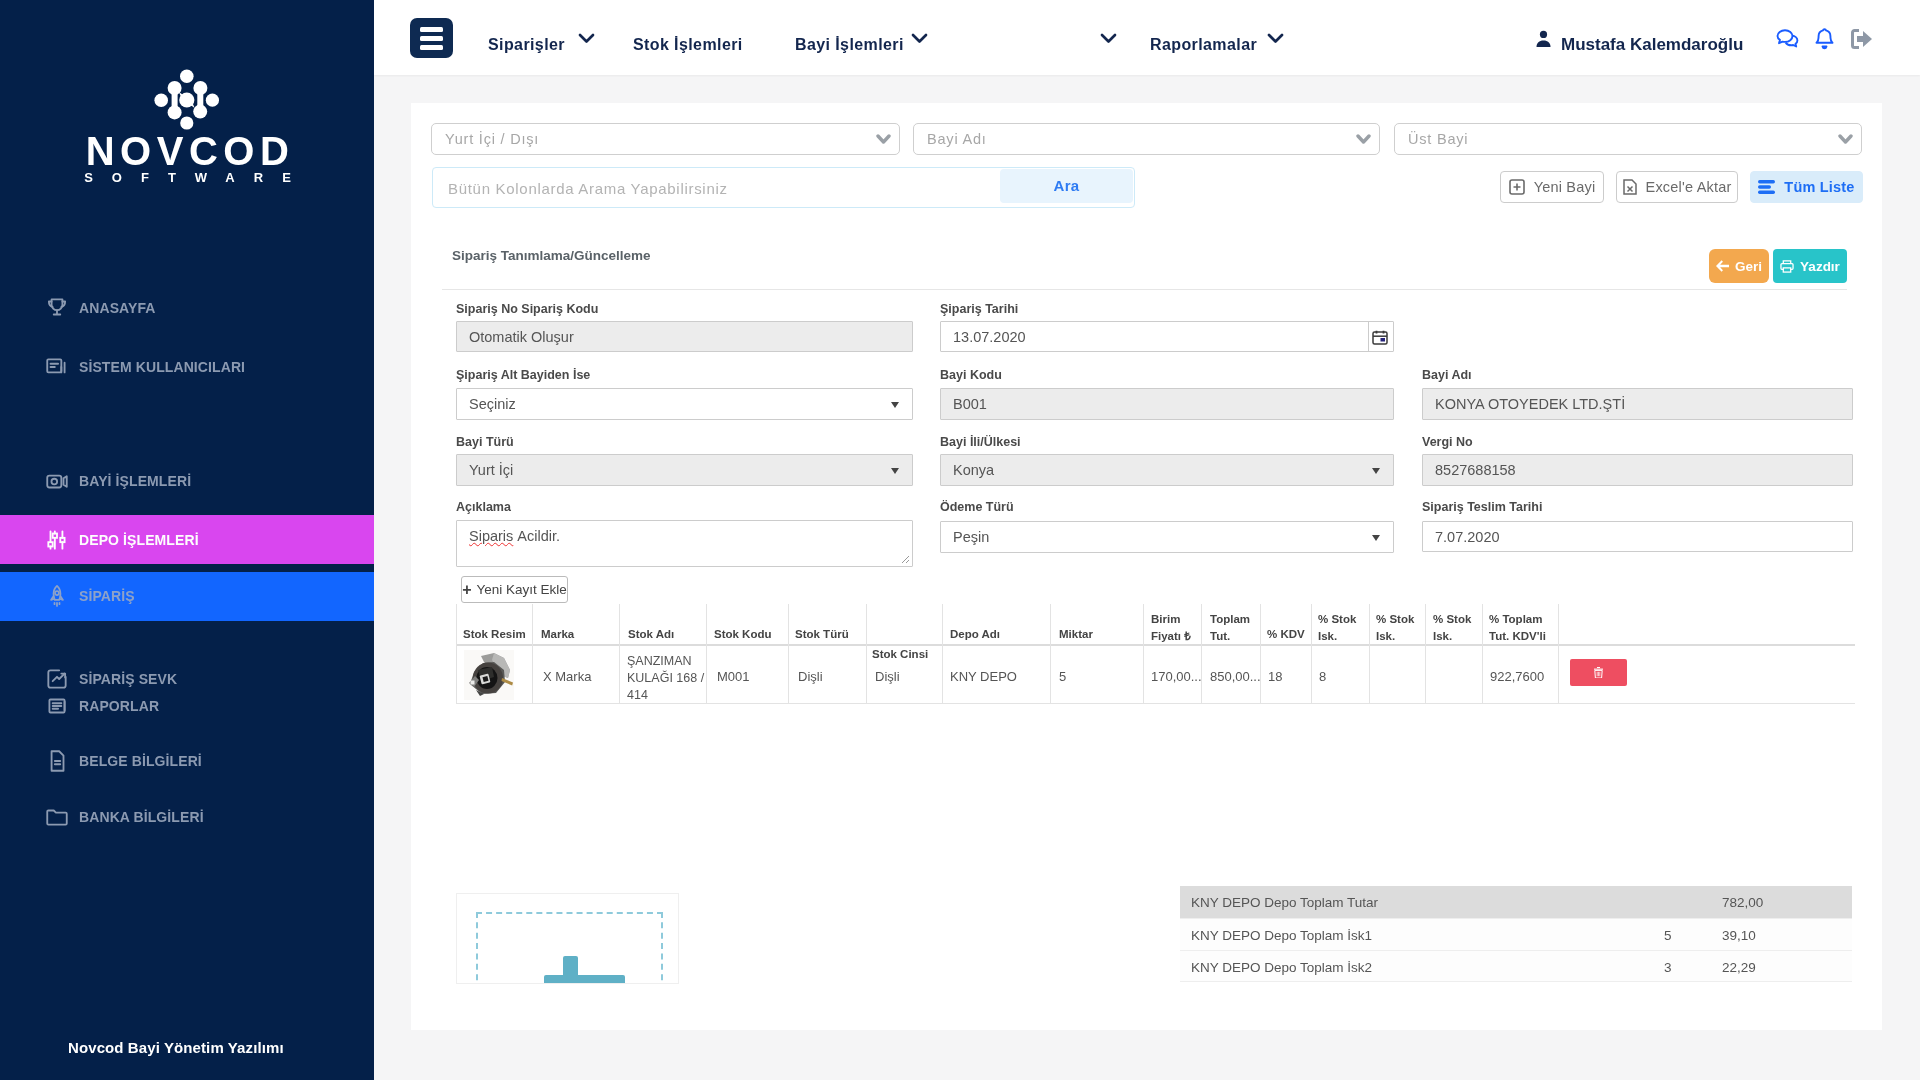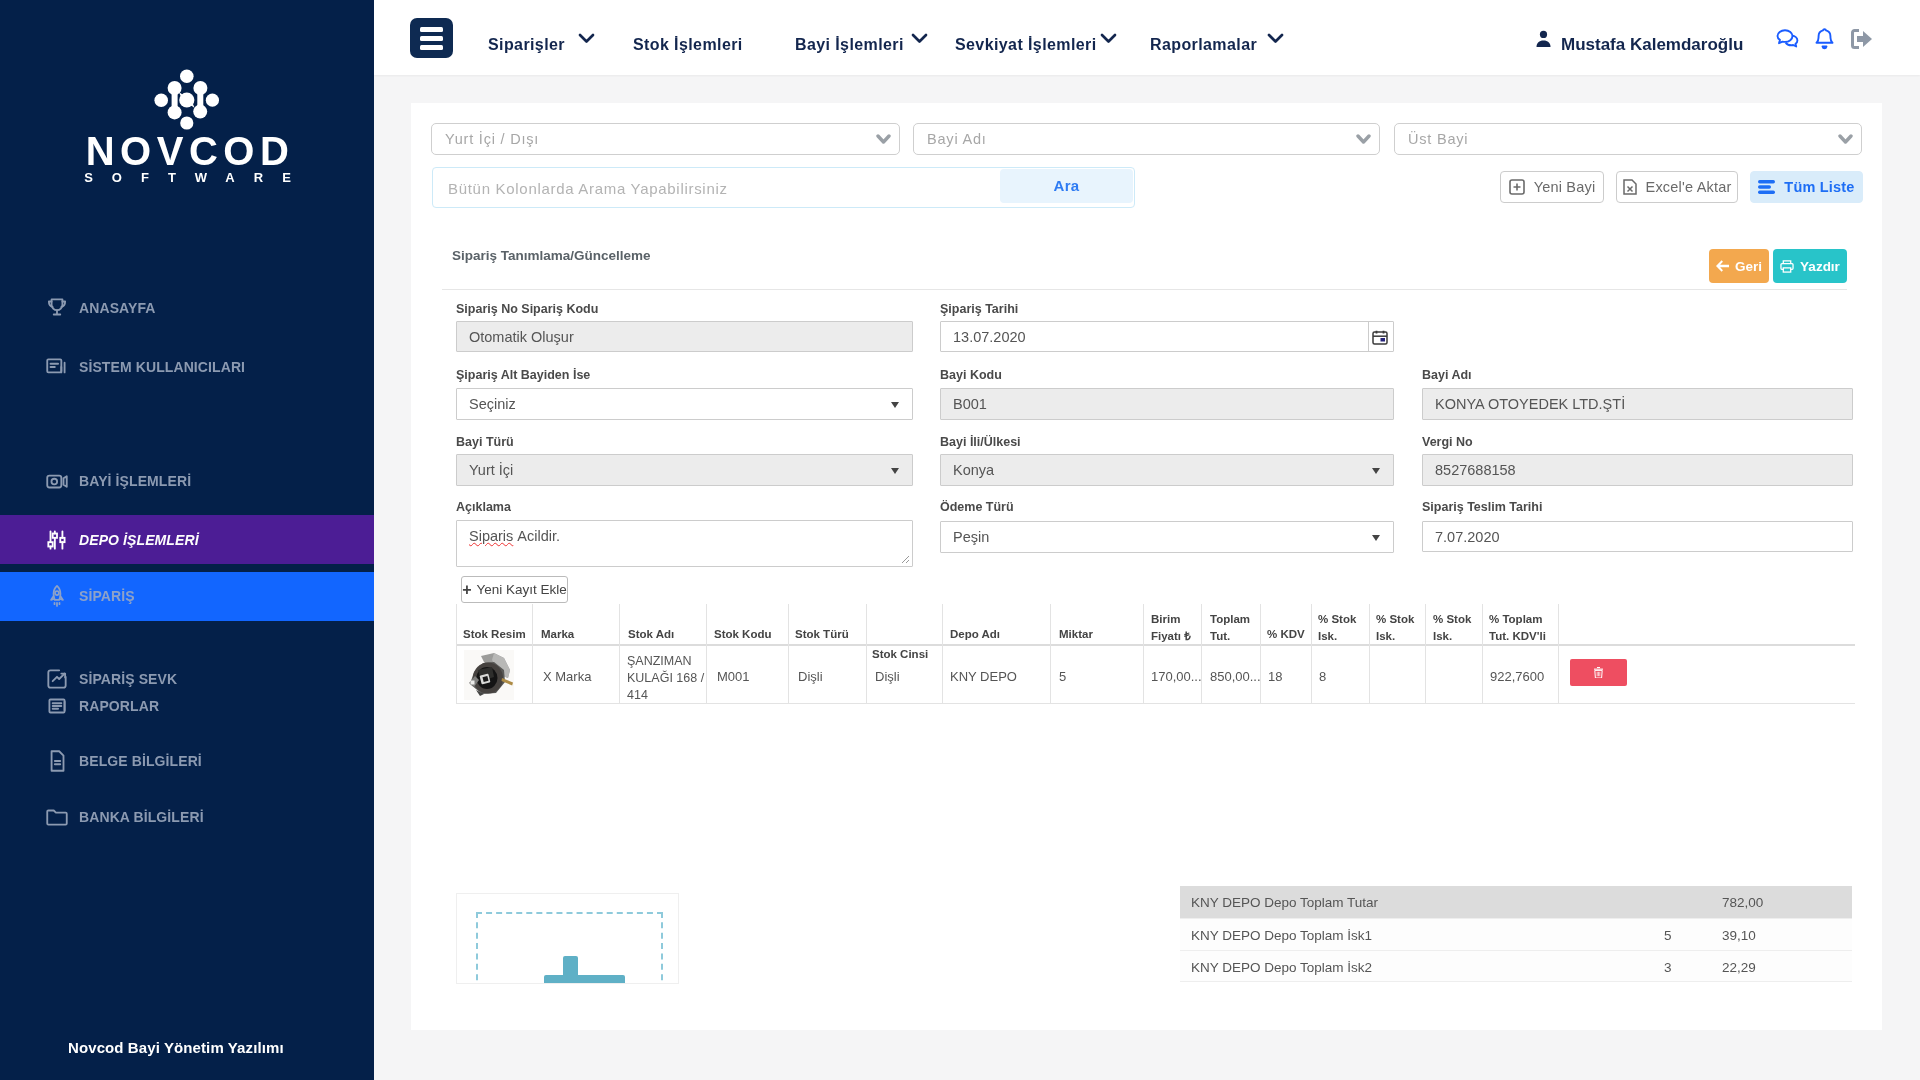--- a/index.html
+++ b/index.html
@@ -8,21 +8,21 @@
   body { font-family:"Liberation Sans", sans-serif; background:#f5f5f6; position:relative; }
   .abs { position:absolute; }
 
   
   #sidebar { position:absolute; left:0; top:0; width:374px; height:1080px; background:#042049; z-index:5; }
   .menu-item { position:absolute; left:0; width:374px; height:49px; display:flex; align-items:center; }
   .menu-item .mi-icon { position:absolute; left:44px; width:26px; height:26px; }
   .menu-item .mi-label { position:absolute; left:79px; font-size:14px; font-weight:bold; letter-spacing:0.1px; color:#8c9ab1; }
   .menu-item.active { background:#1266ff; }
   .menu-item.active .mi-label { color:#8da2c9; }
-  .menu-item.open { background:#4c1d95;font-style:italic; }
+  .menu-item.open { background:#d946ef; }
   .menu-item.open .mi-label { color:#fdfdfd; }
   #side-footer { position:absolute; left:68px; top:1039px; color:#fff; font-size:15px; font-weight:bold; letter-spacing:0.1px; }
 
   
   #topbar { position:absolute; left:374px; top:0; width:1546px; height:75px; background:#fff; z-index:4; box-shadow:0 1px 2px rgba(0,0,0,0.05); }
   #hamburger { position:absolute; left:36px; top:18px; width:43px; height:40px; background:#0e2a52; border-radius:7px; }
   #hamburger i { position:absolute; left:10px; width:23px; height:5px; background:#fff; border-radius:1.5px; }
   .nav-link { position:absolute; top:0; height:90px; display:flex; align-items:center; font-weight:bold; font-size:16px; color:#13264e; letter-spacing:0.4px; }
   .chevfix { position:absolute; top:33px; }
   .nav-ic { position:absolute; top:0; }
@@ -38,21 +38,21 @@
   #ara { position:absolute; left:567px; top:1px; width:133px; height:34px; background:#e8f4fd; color:#2e7bf3; font-weight:bold; font-size:15px; text-align:center; line-height:34px; border-radius:4px; letter-spacing:0.3px; }
 
   .tbtn { position:absolute; top:171px; height:32px; border:1px solid #ccc; border-radius:4px; background:#fff; color:#6a6a6a; font-size:14.5px; display:flex; align-items:center; justify-content:center; letter-spacing:0.2px; }
   .tbtn svg { margin-right:9px; }
   #btn-tumliste { background:#d9ecfa; border:1px solid #d9ecfa; color:#1e6ef5; font-weight:bold; }
 
   
   #form-title { position:absolute; left:452px; top:248px; font-size:13.5px; font-weight:bold; color:#5a6268; }
   #hr1 { position:absolute; left:442px; top:289px; width:1405px; height:1px; background:#e6e6e6; }
   .hbtn { position:absolute; top:249px; height:34px; border-radius:4px; color:#fff; font-size:13.5px; font-weight:bold; display:flex; align-items:center; justify-content:center; }
-  #btn-geri { left:1709px; width:60px; background:#f3a84e; }
+  #btn-geri { left:1709px; width:60px; background:#f3a84e;border-radius:6px; }
   #btn-yazdir { left:1773px; width:74px; background:#28c4c9; }
 
   
   .flabel { position:absolute; font-size:12.5px; font-weight:bold; color:#4a4a4a; }
   .fctrl { position:absolute; border:1px solid #ccc; background:#fff; color:#555; font-size:14.5px; display:flex; align-items:center; padding-left:12px; border-radius:1px; }
   .fctrl.dis { background:#ececec; }
   .fctrl .sarrow { position:absolute; right:13px; top:13px; }
   .c1 { left:456px; width:457px; }
   .c2 { left:940px; width:454px; }
   .c3 { left:1422px; width:431px; }
@@ -183,21 +183,20 @@
 
   <div class="nav-link" style="left:114px;">Siparişler</div>
     <svg class="chevfix" style="left:204px;" width="17" height="11" viewBox="0 0 17 11" fill="none" stroke="#13264e" stroke-width="2.7" stroke-linecap="round" stroke-linejoin="round">
       <path d="M2 2l6.5 6.5L15 2"></path>
     </svg>
   <div class="nav-link" style="left:259px;">Stok İşlemleri</div>
   <div class="nav-link" style="left:421px;">Bayi İşlemleri</div>
     <svg class="chevfix" style="left:537px;" width="17" height="11" viewBox="0 0 17 11" fill="none" stroke="#13264e" stroke-width="2.7" stroke-linecap="round" stroke-linejoin="round">
       <path d="M2 2l6.5 6.5L15 2"></path>
     </svg>
-  <div class="nav-link" style="left:581px;">Sevkiyat İşlemleri</div>
     <svg class="chevfix" style="left:726px;" width="17" height="11" viewBox="0 0 17 11" fill="none" stroke="#13264e" stroke-width="2.7" stroke-linecap="round" stroke-linejoin="round">
       <path d="M2 2l6.5 6.5L15 2"></path>
     </svg>
   <div class="nav-link" style="left:776px;">Raporlamalar</div>
     <svg class="chevfix" style="left:893px;" width="17" height="11" viewBox="0 0 17 11" fill="none" stroke="#13264e" stroke-width="2.7" stroke-linecap="round" stroke-linejoin="round">
       <path d="M2 2l6.5 6.5L15 2"></path>
     </svg>
 
   <svg class="nav-ic" style="left:1161px; top:30px;" width="17" height="17" viewBox="0 0 17 17">
       <circle cx="8.5" cy="4.4" r="3.6" fill="#13264e"></circle>

